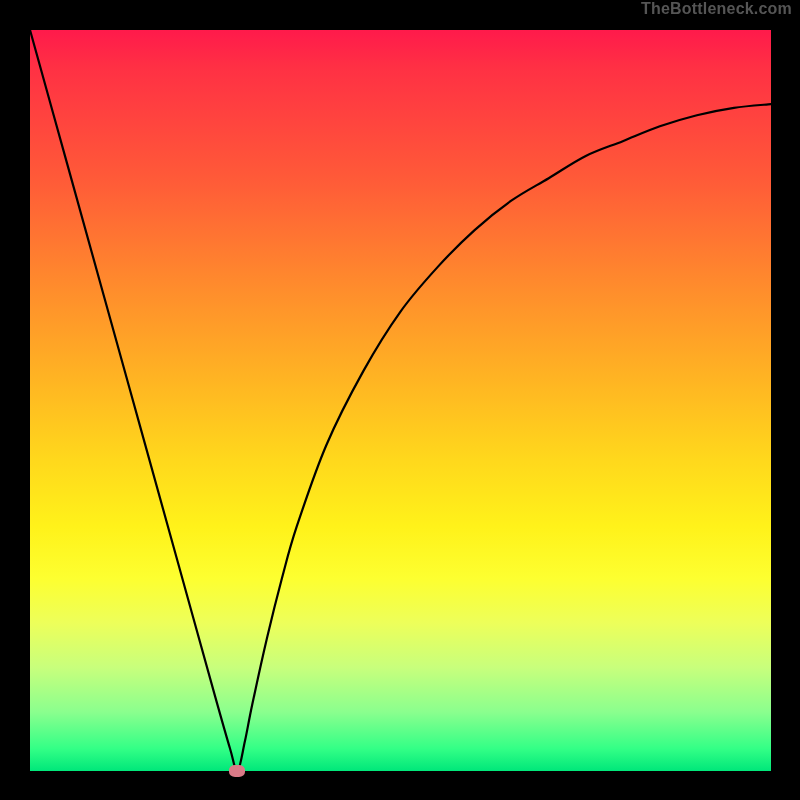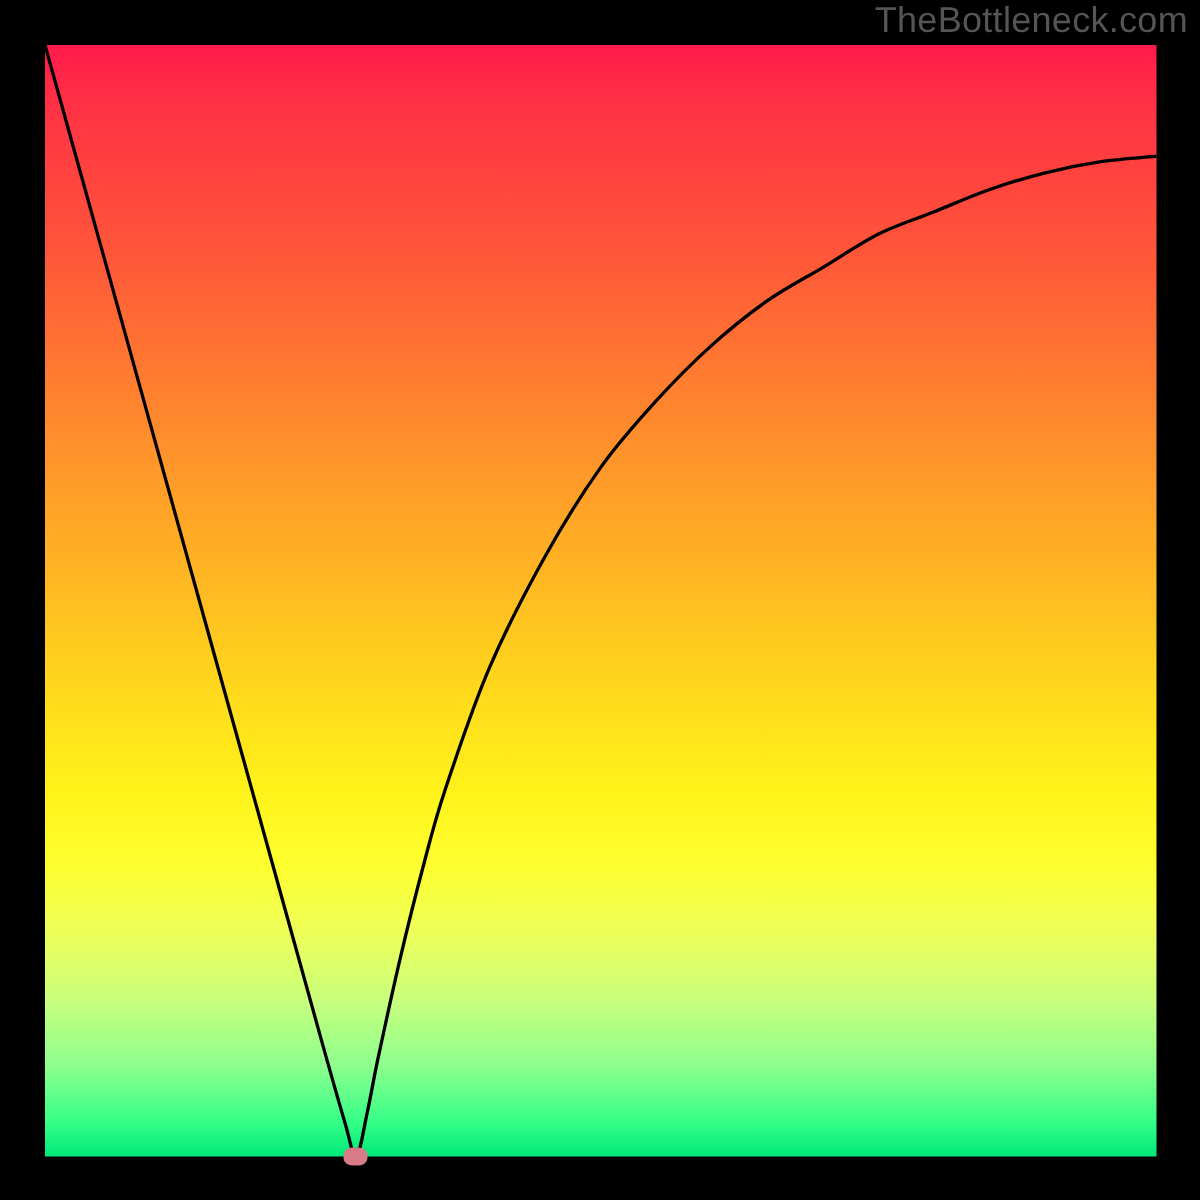--- a/index.html
+++ b/index.html
@@ -15,22 +15,22 @@
     position: relative;
     width: 800px;
     height: 800px;
     background: #000;
   }
   .watermark {
     position: absolute;
     top: 0;
     right: 8px;
     color: #555;
-    font-size: 24px;
-    font-weight: 400;
+    font-size: 16px;
+    font-weight: 700;
     letter-spacing: 0.2px;
     user-select: none;
   }
   .plot-area {
     position: absolute;
     left: 30px;
     top: 30px;
     width: 741px;
     height: 741px;
     background: linear-gradient(to bottom,

